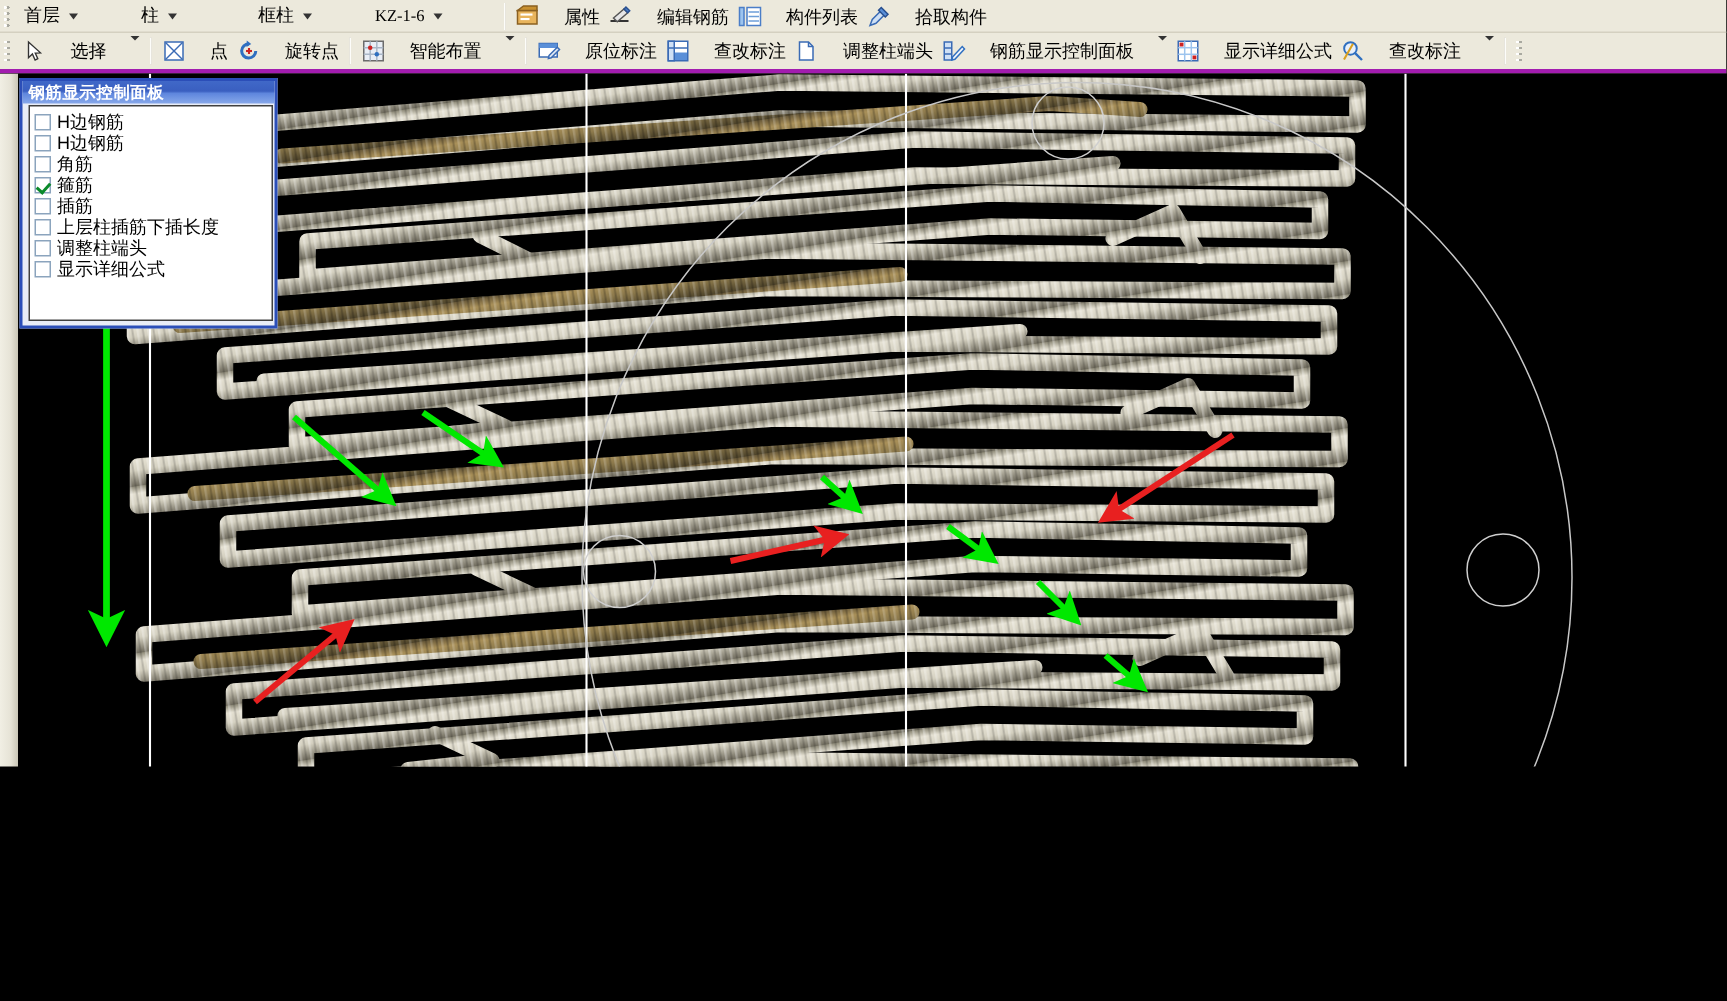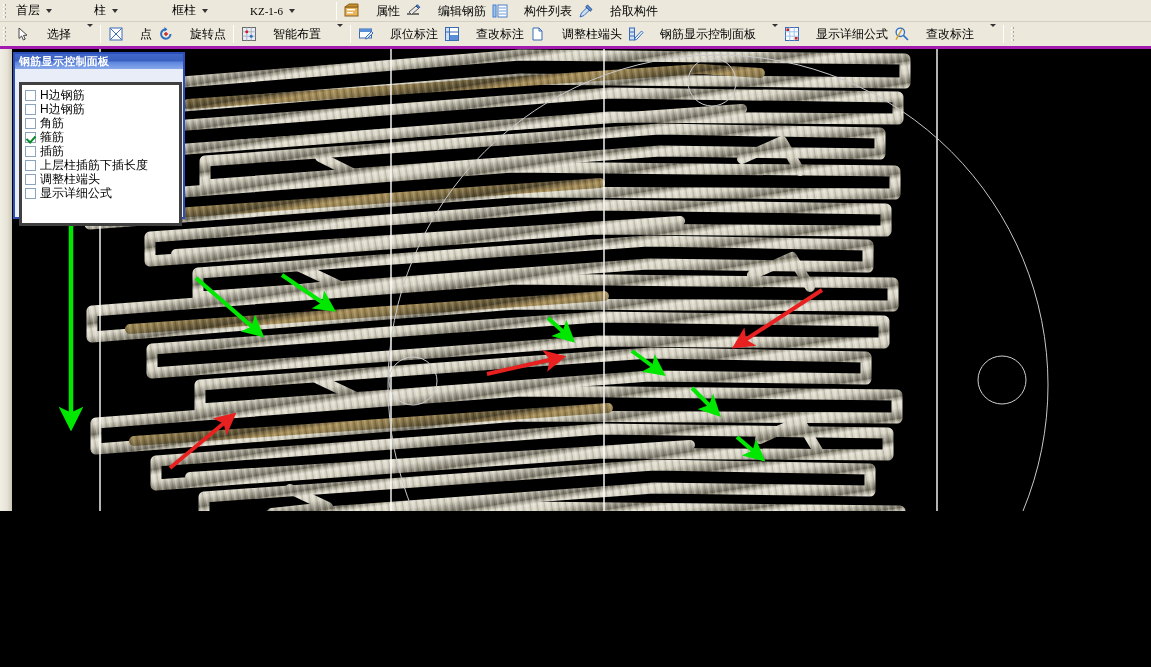--- a/index.html
+++ b/index.html
@@ -90,23 +90,23 @@
     z-index: 30;
   }
   #rebar-panel-title {
     height: 15px;
     background: linear-gradient(to bottom, #4068c8 0%, #3a5fc0 45%, #5e86dd 55%, #87a8ea 100%);
     color: #fff; font-size: 11px; font-weight: bold;
     display: flex; align-items: center;
     padding-left: 4px; letter-spacing: 0.3px;
   }
   #rebar-list {
-    position: absolute; left: 4px; top: 28px;
+    position: absolute; left: 4px; top: 16px;
     width: 163px; height: 144px;
-    background: #fff; border: 3px solid #404040;
+    background: #fff; border: 1px solid #404040;
     padding: 3px 0 0 3px;
     overflow: hidden;
   }
   .chk-row { display: flex; align-items: center; height: 14px; gap: 4px; }
   .chk-box {
     width: 11px; height: 11px; background: #fff;
     border: 1px solid #8ba4bd; flex: 0 0 auto;
     position: relative;
   }
   .chk-box.checked::after {

